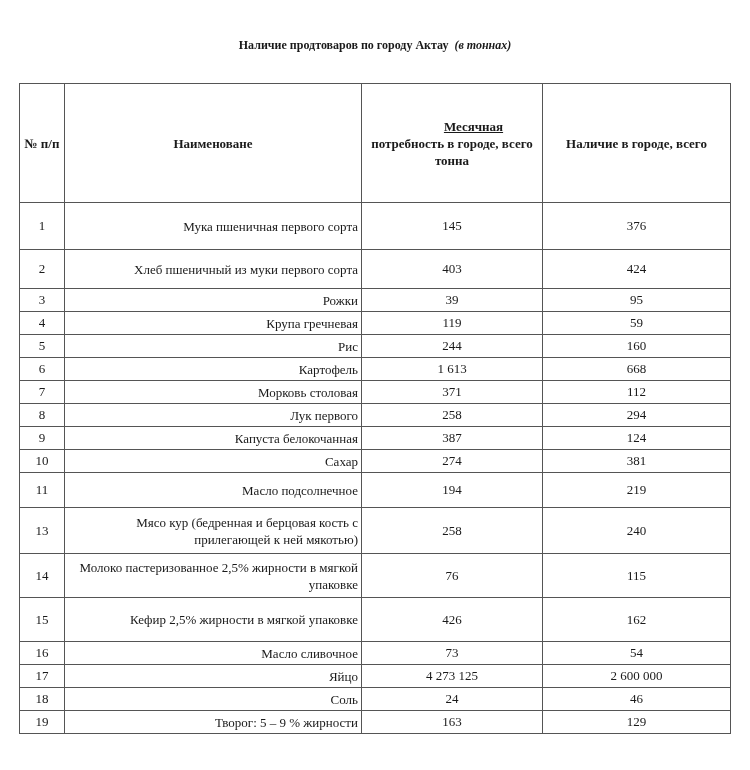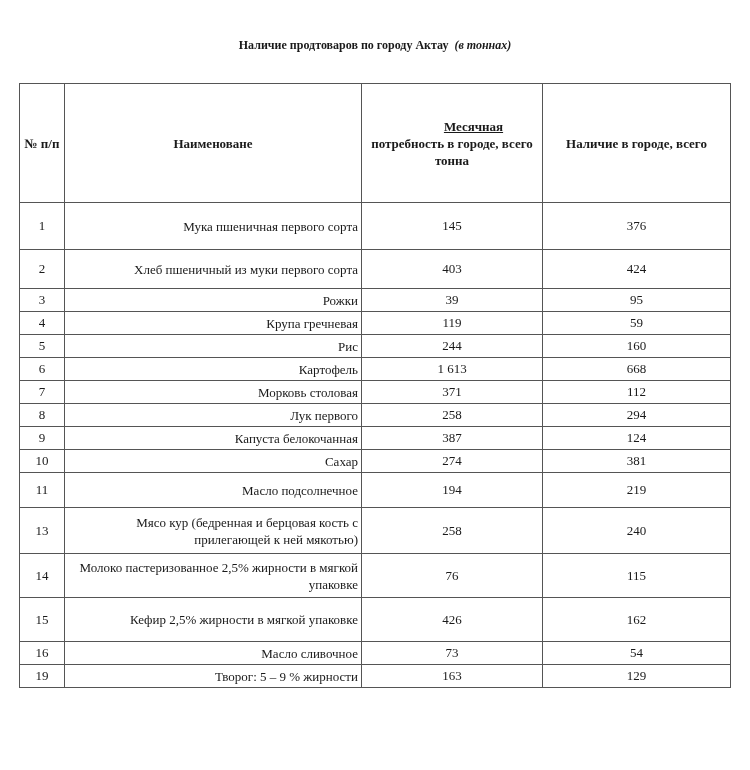--- a/index.html
+++ b/index.html
@@ -124,19 +124,31 @@
         <td class="val">426</td>
         <td class="val">162</td>
       </tr>
       <tr style="height: 23px;">
         <td class="num">16</td>
         <td class="name">Масло сливочное</td>
         <td class="val">73</td>
         <td class="val">54</td>
       </tr>
       <tr style="height: 23px;">
+        <td class="num">17</td>
+        <td class="name">Яйцо</td>
+        <td class="val">4 273 125</td>
+        <td class="val">2 600 000</td>
+      </tr>
+      <tr style="height: 23px;">
+        <td class="num">18</td>
+        <td class="name">Соль</td>
+        <td class="val">24</td>
+        <td class="val">46</td>
+      </tr>
+      <tr style="height: 23px;">
         <td class="num">19</td>
         <td class="name">Творог: 5 – 9 % жирности</td>
         <td class="val">163</td>
         <td class="val">129</td>
       </tr>
     </tbody>
 </table>
 
 </body></html>

